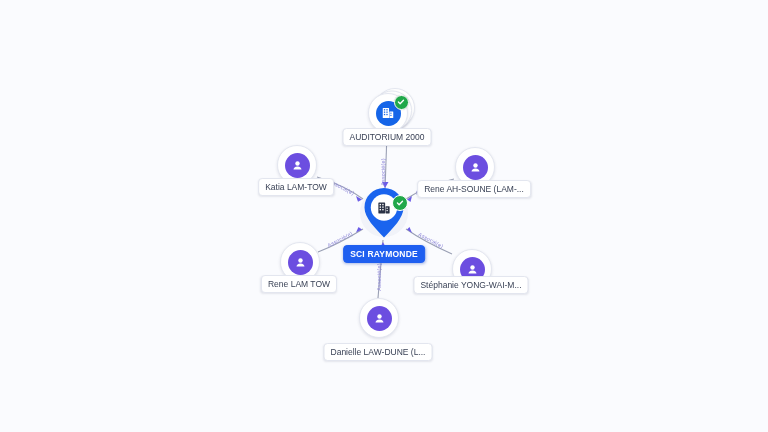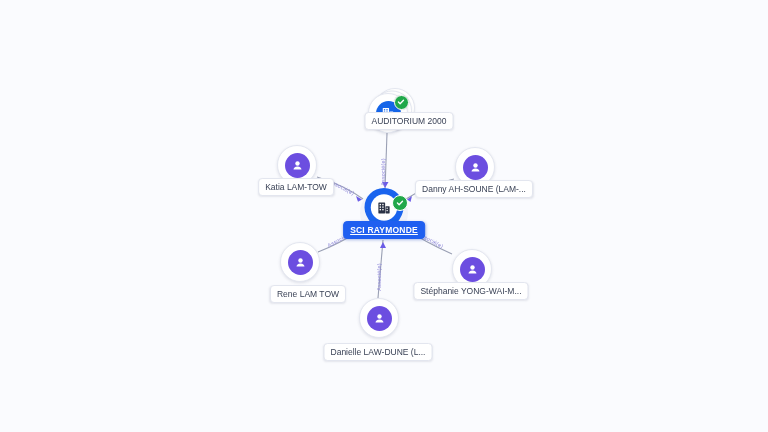--- a/index.html
+++ b/index.html
@@ -250,21 +250,21 @@
             <rect x="10.7" y="10.1" width="1.3" height="1.3"></rect>
           </g>
         </svg>
       </div>
     </div>
     <div class="badge-check">
       <svg width="8" height="8" viewBox="0 0 10 10" aria-hidden="true">
         <path d="M1.8 5.1 L3.9 7.1 L8.1 2.8" stroke="#ffffff" stroke-width="1.7" fill="none" stroke-linecap="round" stroke-linejoin="round"></path>
       </svg>
     </div>
-    <div class="node-label" style="top:0;margin-left:22px;">AUDITORIUM 2000</div>
+    <div class="node-label" style="top:16px;">AUDITORIUM 2000</div>
   </div>
 
   <div class="node" style="left:296px; top:164px;">
     <div class="person-ring">
       <div class="person-disc">
         <svg width="13" height="13" viewBox="0 0 16 16" aria-hidden="true">
           <circle cx="8" cy="5.5" r="2.7" fill="#ffffff"></circle>
           <path d="M8 9.1 c-3.1 0-4.9 1.9-4.9 3.7 h9.8 c0-1.8-1.8-3.7-4.9-3.7z" fill="#ffffff"></path>
         </svg>
       </div>
@@ -274,45 +274,45 @@
 
   <div class="node" style="left:474px; top:166px;">
     <div class="person-ring">
       <div class="person-disc">
         <svg width="13" height="13" viewBox="0 0 16 16" aria-hidden="true">
           <circle cx="8" cy="5.5" r="2.7" fill="#ffffff"></circle>
           <path d="M8 9.1 c-3.1 0-4.9 1.9-4.9 3.7 h9.8 c0-1.8-1.8-3.7-4.9-3.7z" fill="#ffffff"></path>
         </svg>
       </div>
     </div>
-    <div class="node-label" style="top:14px;">Danny AH-SOUNE (LAM-...</div>
+    <div class="node-label" style="top:14px;">Rene AH-SOUNE (LAM-...</div>
   </div>
 
   <div class="node" style="left:299px; top:261px;">
     <div class="person-ring">
       <div class="person-disc">
         <svg width="13" height="13" viewBox="0 0 16 16" aria-hidden="true">
           <circle cx="8" cy="5.5" r="2.7" fill="#ffffff"></circle>
           <path d="M8 9.1 c-3.1 0-4.9 1.9-4.9 3.7 h9.8 c0-1.8-1.8-3.7-4.9-3.7z" fill="#ffffff"></path>
         </svg>
       </div>
     </div>
-    <div class="node-label" style="top:24px;margin-left:9px;">Rene LAM TOW</div>
+    <div class="node-label" style="top:14px;">Rene LAM TOW</div>
   </div>
 
   <div class="node" style="left:471px; top:268px;">
     <div class="person-ring">
       <div class="person-disc">
         <svg width="13" height="13" viewBox="0 0 16 16" aria-hidden="true">
           <circle cx="8" cy="5.5" r="2.7" fill="#ffffff"></circle>
           <path d="M8 9.1 c-3.1 0-4.9 1.9-4.9 3.7 h9.8 c0-1.8-1.8-3.7-4.9-3.7z" fill="#ffffff"></path>
         </svg>
       </div>
     </div>
-    <div class="node-label" style="top:14px;">Stéphanie YONG-WAI-M...</div>
+    <div class="node-label" style="top:8px;">Stéphanie YONG-WAI-M...</div>
   </div>
 
   <div class="node" style="left:378px; top:317px;">
     <div class="person-ring">
       <div class="person-disc">
         <svg width="13" height="13" viewBox="0 0 16 16" aria-hidden="true">
           <circle cx="8" cy="5.5" r="2.7" fill="#ffffff"></circle>
           <path d="M8 9.1 c-3.1 0-4.9 1.9-4.9 3.7 h9.8 c0-1.8-1.8-3.7-4.9-3.7z" fill="#ffffff"></path>
         </svg>
       </div>
@@ -345,16 +345,16 @@
             <rect x="10.7" y="10.1" width="1.3" height="1.3"></rect>
           </g>
         </svg>
       </div>
       <div class="pin-badge">
         <svg width="8" height="8" viewBox="0 0 10 10" aria-hidden="true">
           <path d="M1.8 5.1 L3.9 7.1 L8.1 2.8" stroke="#ffffff" stroke-width="1.7" fill="none" stroke-linecap="round" stroke-linejoin="round"></path>
         </svg>
       </div>
     </div>
-    <div class="node-label selected" style="top:8px;text-decoration:underline;">SCI RAYMONDE</div>
+    <div class="node-label selected" style="top:32px;">SCI RAYMONDE</div>
   </div>
 
 </div>
 
 </body></html>

